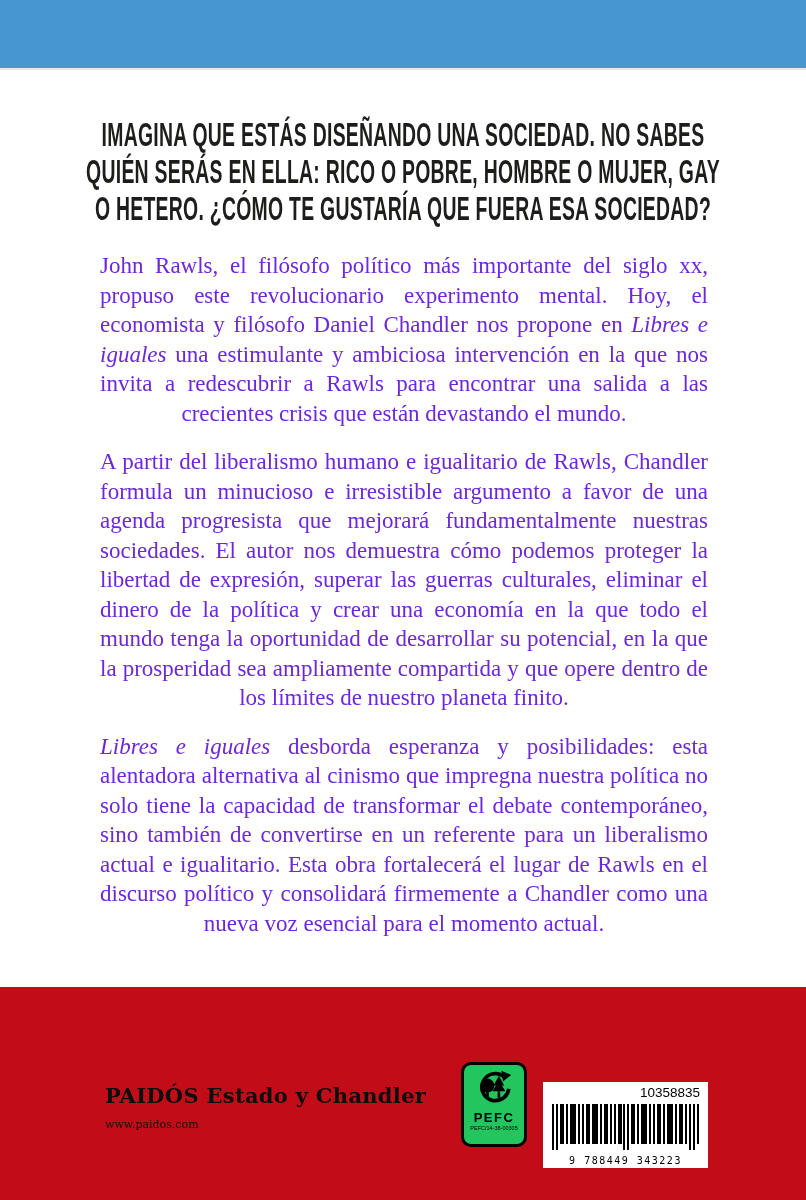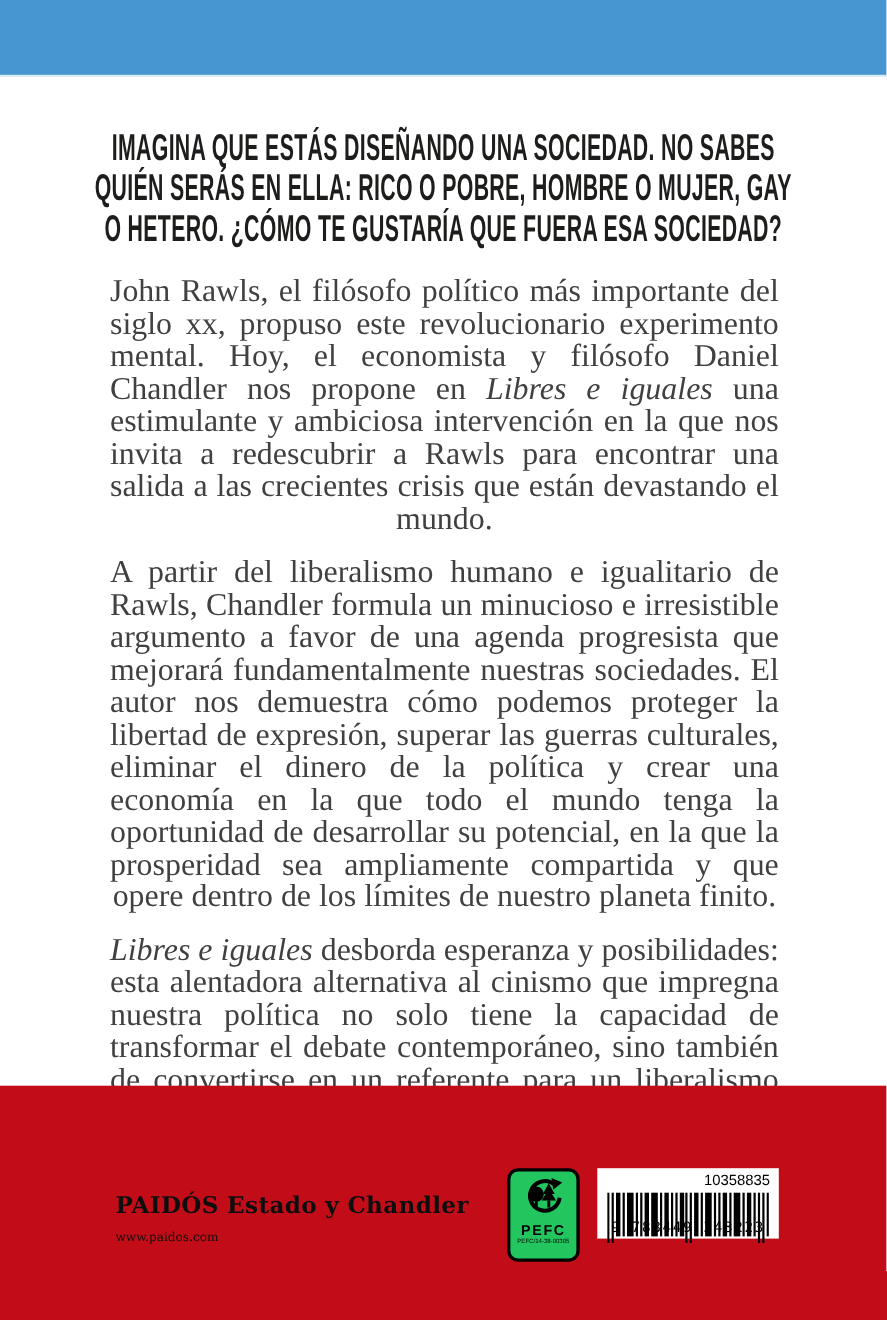--- a/index.html
+++ b/index.html
@@ -30,23 +30,23 @@
     color: #1d1d1b;
     transform: scaleX(0.57);
     transform-origin: 50% 0;
     letter-spacing: 0.5px;
   }
   .headline .hl { white-space: nowrap; }
 
   
   .body-copy {
     position: absolute; top: 251px; left: 100px; width: 608px;
-    font-size: 29px;
+    font-size: 23px;
     line-height: 29.5px;
-    color: #404040;
+    color: #6d28d9;
   }
   .body-copy p {
     margin: 0 0 19px 0;
     text-align: justify;
     text-align-last: center;
     hyphens: auto; -webkit-hyphens: auto;
   }
   .body-copy .em { font-style: italic; }
 
   
@@ -79,36 +79,36 @@
   }
   .pefc svg { margin-top: 5px; }
   .pefc-label {
     font-weight: 700; font-size: 13px; letter-spacing: 1.5px;
     line-height: 13px; margin-top: 1px;
   }
   .pefc-code { font-size: 5.5px; line-height: 8px; letter-spacing: 0; }
 
   
   .barcode {
-    position: absolute; left: 543px; top: 75px;
-    width: 165px; height: 64px;
+    position: absolute; left: 543px; top: 95px;
+    width: 165px; height: 86px;
     background: #ffffff;
     color: #000;
   }
   .barcode-sku {
     position: absolute; top: 3px; right: 8px;
     font-family: "Liberation Sans", sans-serif;
     font-size: 13.5px;
   }
   .barcode-bars { position: absolute; top: 22px; left: 9px; }
   .barcode-isbn {
     position: absolute; bottom: 2px; left: 0; width: 100%;
     text-align: center;
     font-family: "DejaVu Sans Mono", monospace;
-    font-size: 13px; letter-spacing: 1.5px;
+    font-size: 10px; letter-spacing: 1.5px;
     white-space: nowrap;
   }
 </style>
 </head>
 <body>
 
 <div class="top-bar"></div>
 
 <div class="headline">
   <div class="hl">IMAGINA QUE ESTÁS DISEÑANDO UNA SOCIEDAD. NO SABES</div>

